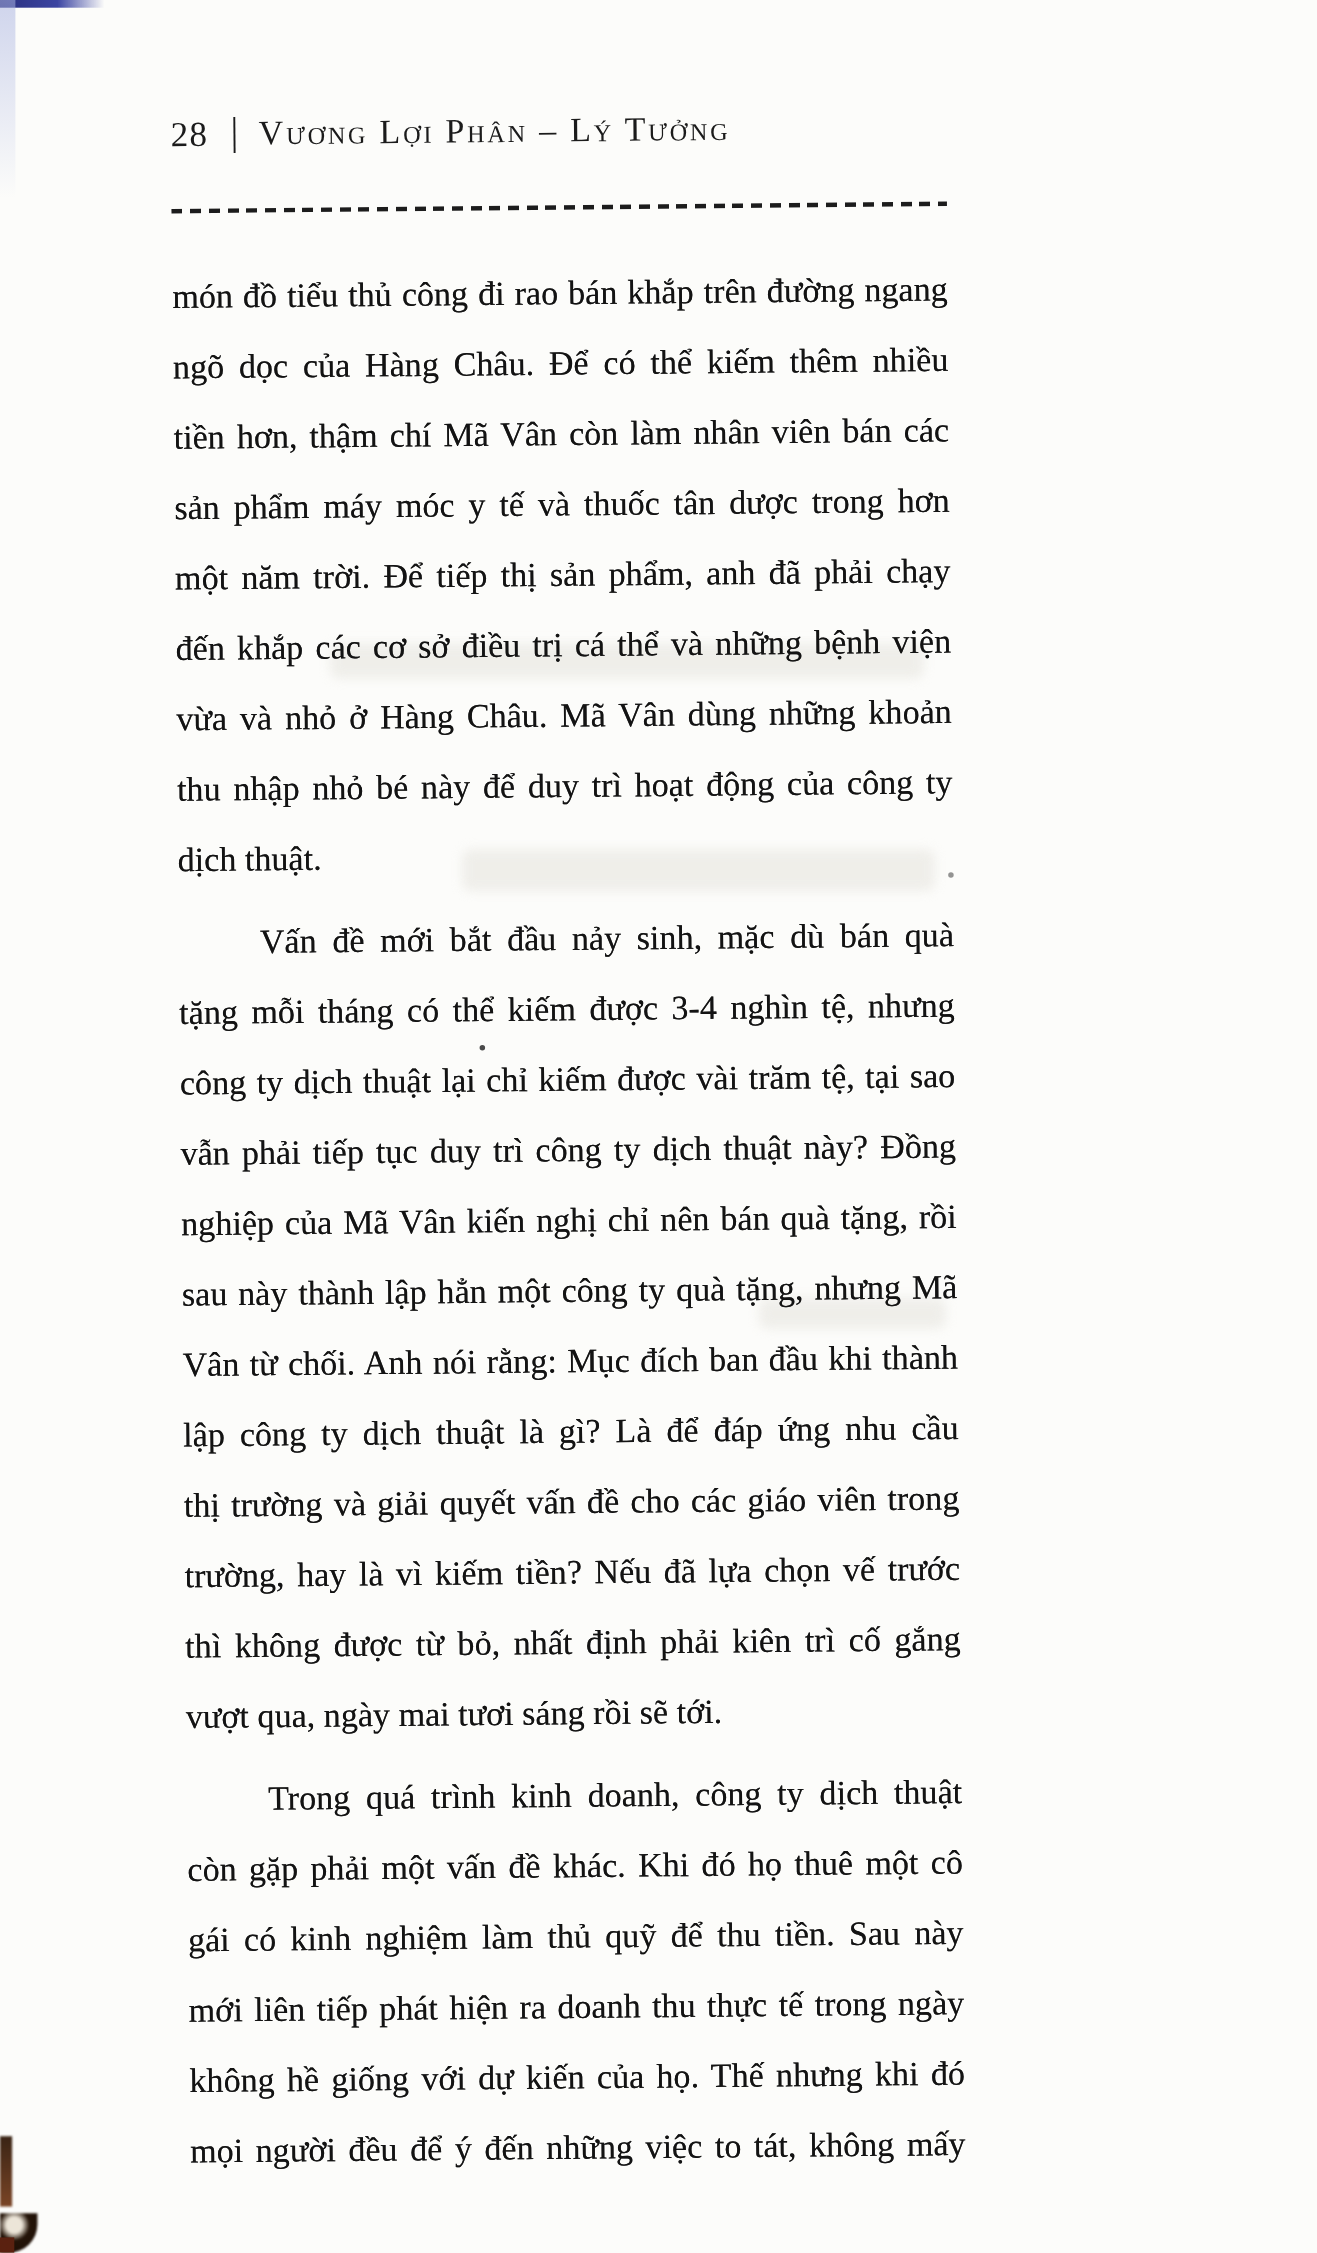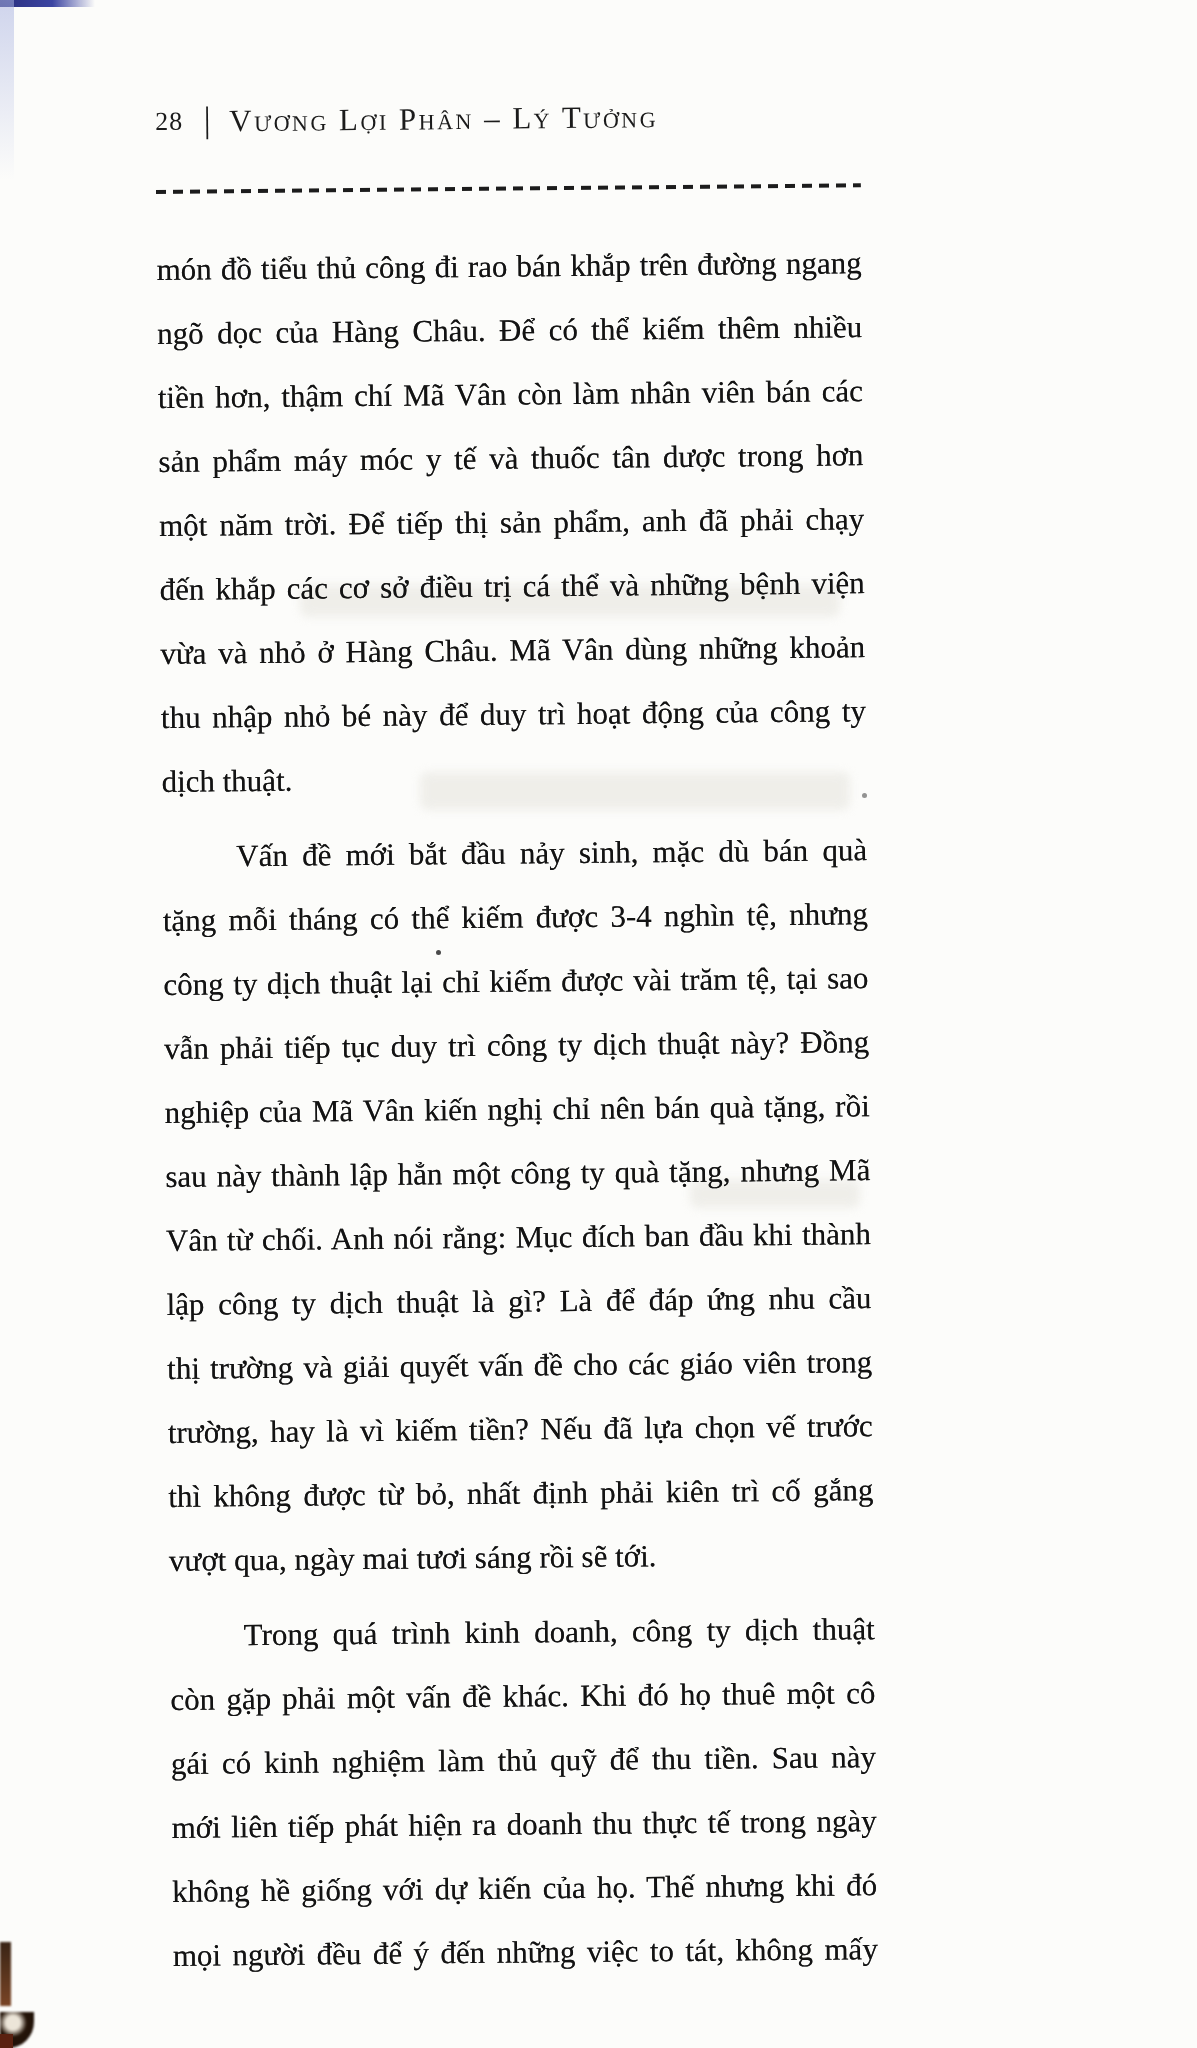--- a/index.html
+++ b/index.html
@@ -26,21 +26,21 @@
     transform: rotate(-0.55deg);
     transform-origin: 0 0;
   }
   .header-row {
     display: flex;
     align-items: center;
     height: 44px;
     color: #1b1b1b;
   }
   .page-num {
-    font-size: 26px;
+    font-size: 32px;
     letter-spacing: 1px;
   }
   .vbar-glyph {
     font-size: 36px;
     margin: 0 18px 4px 20px;
     font-weight: bold;
     transform: scaleX(0.7);
   }
   .running-title {
     font-variant: small-caps;

